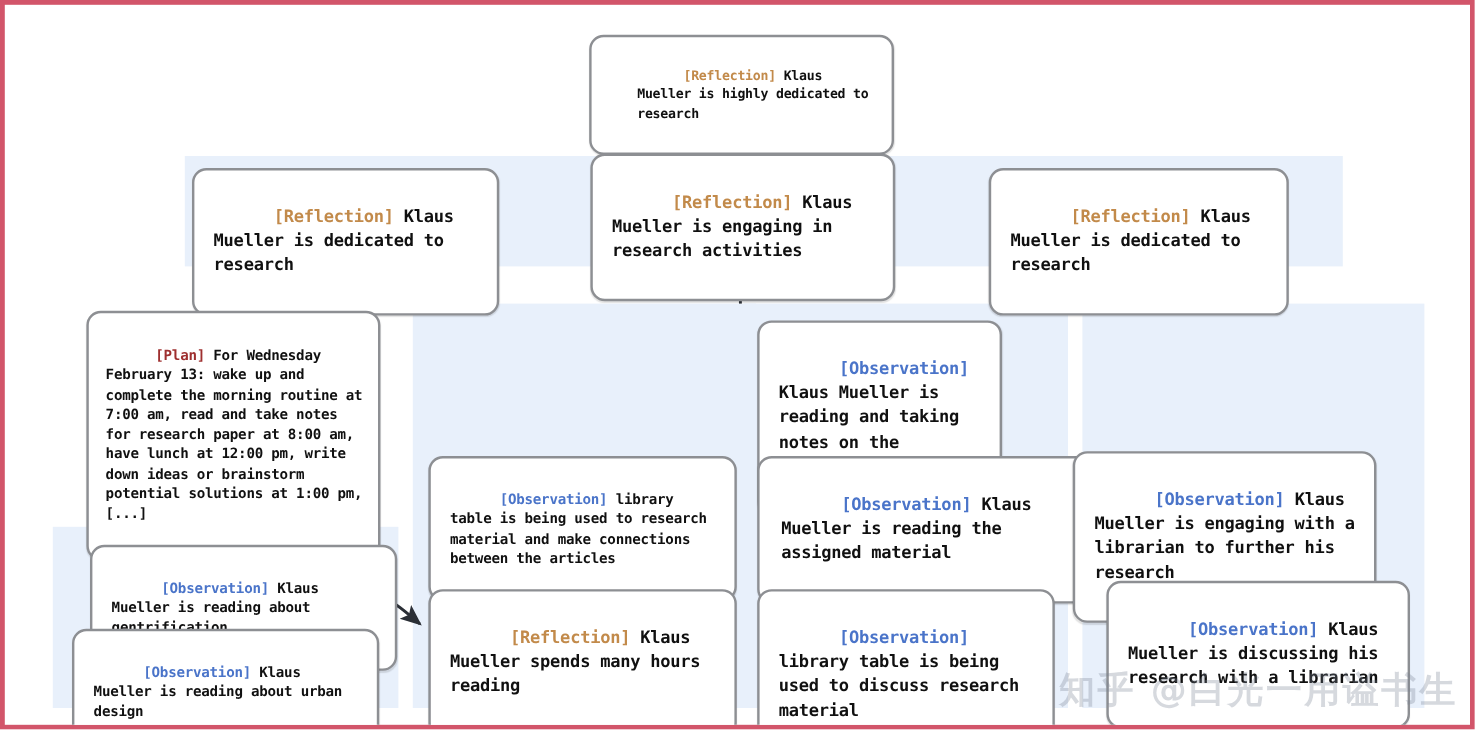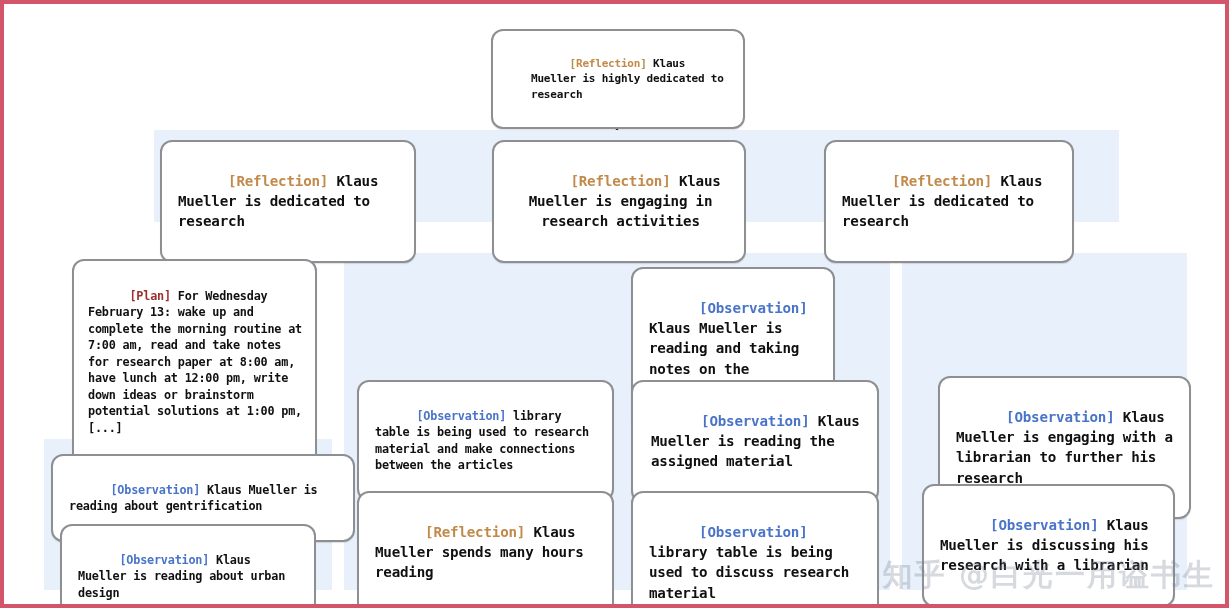--- a/index.html
+++ b/index.html
@@ -112,63 +112,63 @@
     </svg>
 
     <div class="node sz-lg" style="left:487px; top:25px; width:254px;">
       <span class="tag tag-reflection">[Reflection]</span><span> Klaus Mueller is highly dedicated to research</span>
     </div>
 
     <div class="node sz-md" style="left:156px; top:136px; width:256px;">
       <span class="tag tag-reflection">[Reflection]</span><span> Klaus Mueller is dedicated to research</span>
     </div>
 
-    <div class="node sz-md" style="left:488px; top:136px; width:254px;text-align:center;">
+    <div class="node sz-md" style="left:488px; top:124px; width:254px;">
       <span class="tag tag-reflection">[Reflection]</span><span> Klaus Mueller is engaging in research activities</span>
     </div>
 
     <div class="node sz-md" style="left:820px; top:136px; width:250px;">
       <span class="tag tag-reflection">[Reflection]</span><span> Klaus Mueller is dedicated to research</span>
     </div>
 
     <div class="node sz-xs" style="left:68px; top:255px; width:245px; padding:10px 12px 12px 14px;">
       <span class="tag tag-plan">[Plan]</span><span> For Wednesday February 13: wake up and complete the morning routine at 7:00 am, read and take notes for research paper at 8:00 am, have lunch at 12:00 pm, write down ideas or brainstorm potential solutions at 1:00 pm, [...]</span>
     </div>
 
-    <div class="node sz-xs" style="left:47px; top:450px; width:304px;">
+    <div class="node sz-xs" style="left:71px; top:450px; width:256px;">
       <span class="tag tag-observation">[Observation]</span><span> Klaus Mueller is reading about gentrification</span>
     </div>
 
     <div class="node sz-xs" style="left:56px; top:520px; width:256px;">
       <span class="tag tag-observation">[Observation]</span><span> Klaus Mueller is reading about urban design</span>
     </div>
 
 
     <div class="node sz-xs" style="left:353px; top:376px; width:257px;">
       <span class="tag tag-observation">[Observation]</span><span> library table is being used to research material and make connections between the articles</span>
     </div>
 
     <div class="node sz-md" style="left:353px; top:487px; width:257px;">
       <span class="tag tag-reflection">[Reflection]</span><span> Klaus Mueller spends many hours reading</span>
     </div>
 
     <div class="node sz-md" style="left:627px; top:263px; width:204px;">
       <span class="tag tag-observation">[Observation]</span><span> Klaus Mueller is reading and taking notes on the articles</span>
     </div>
 
-    <div class="node sz-md" style="left:627px; top:376px; width:248px;padding-left:18px;">
+    <div class="node sz-md" style="left:627px; top:376px; width:288px;padding-left:18px;">
       <span class="tag tag-observation">[Observation]</span><span> Klaus Mueller is reading the assigned material</span>
     </div>
 
     <div class="node sz-md" style="left:627px; top:487px; width:248px;">
       <span class="tag tag-observation">[Observation]</span><span> library table is being used to discuss research material</span>
     </div>
 
 
-    <div class="node sz-md" style="left:934px; top:372px; width:253px;">
+    <div class="node sz-md" style="left:890px; top:372px; width:253px;">
       <span class="tag tag-observation">[Observation]</span><span> Klaus Mueller is engaging with a librarian to further his research</span>
     </div>
 
     <div class="node sz-md" style="left:918px; top:480px; width:253px;">
       <span class="tag tag-observation">[Observation]</span><span> Klaus Mueller is discussing his research with a librarian</span>
     </div>
 
     <div class="watermark">知乎 @白光一用谥书生</div>
 
   </div>

